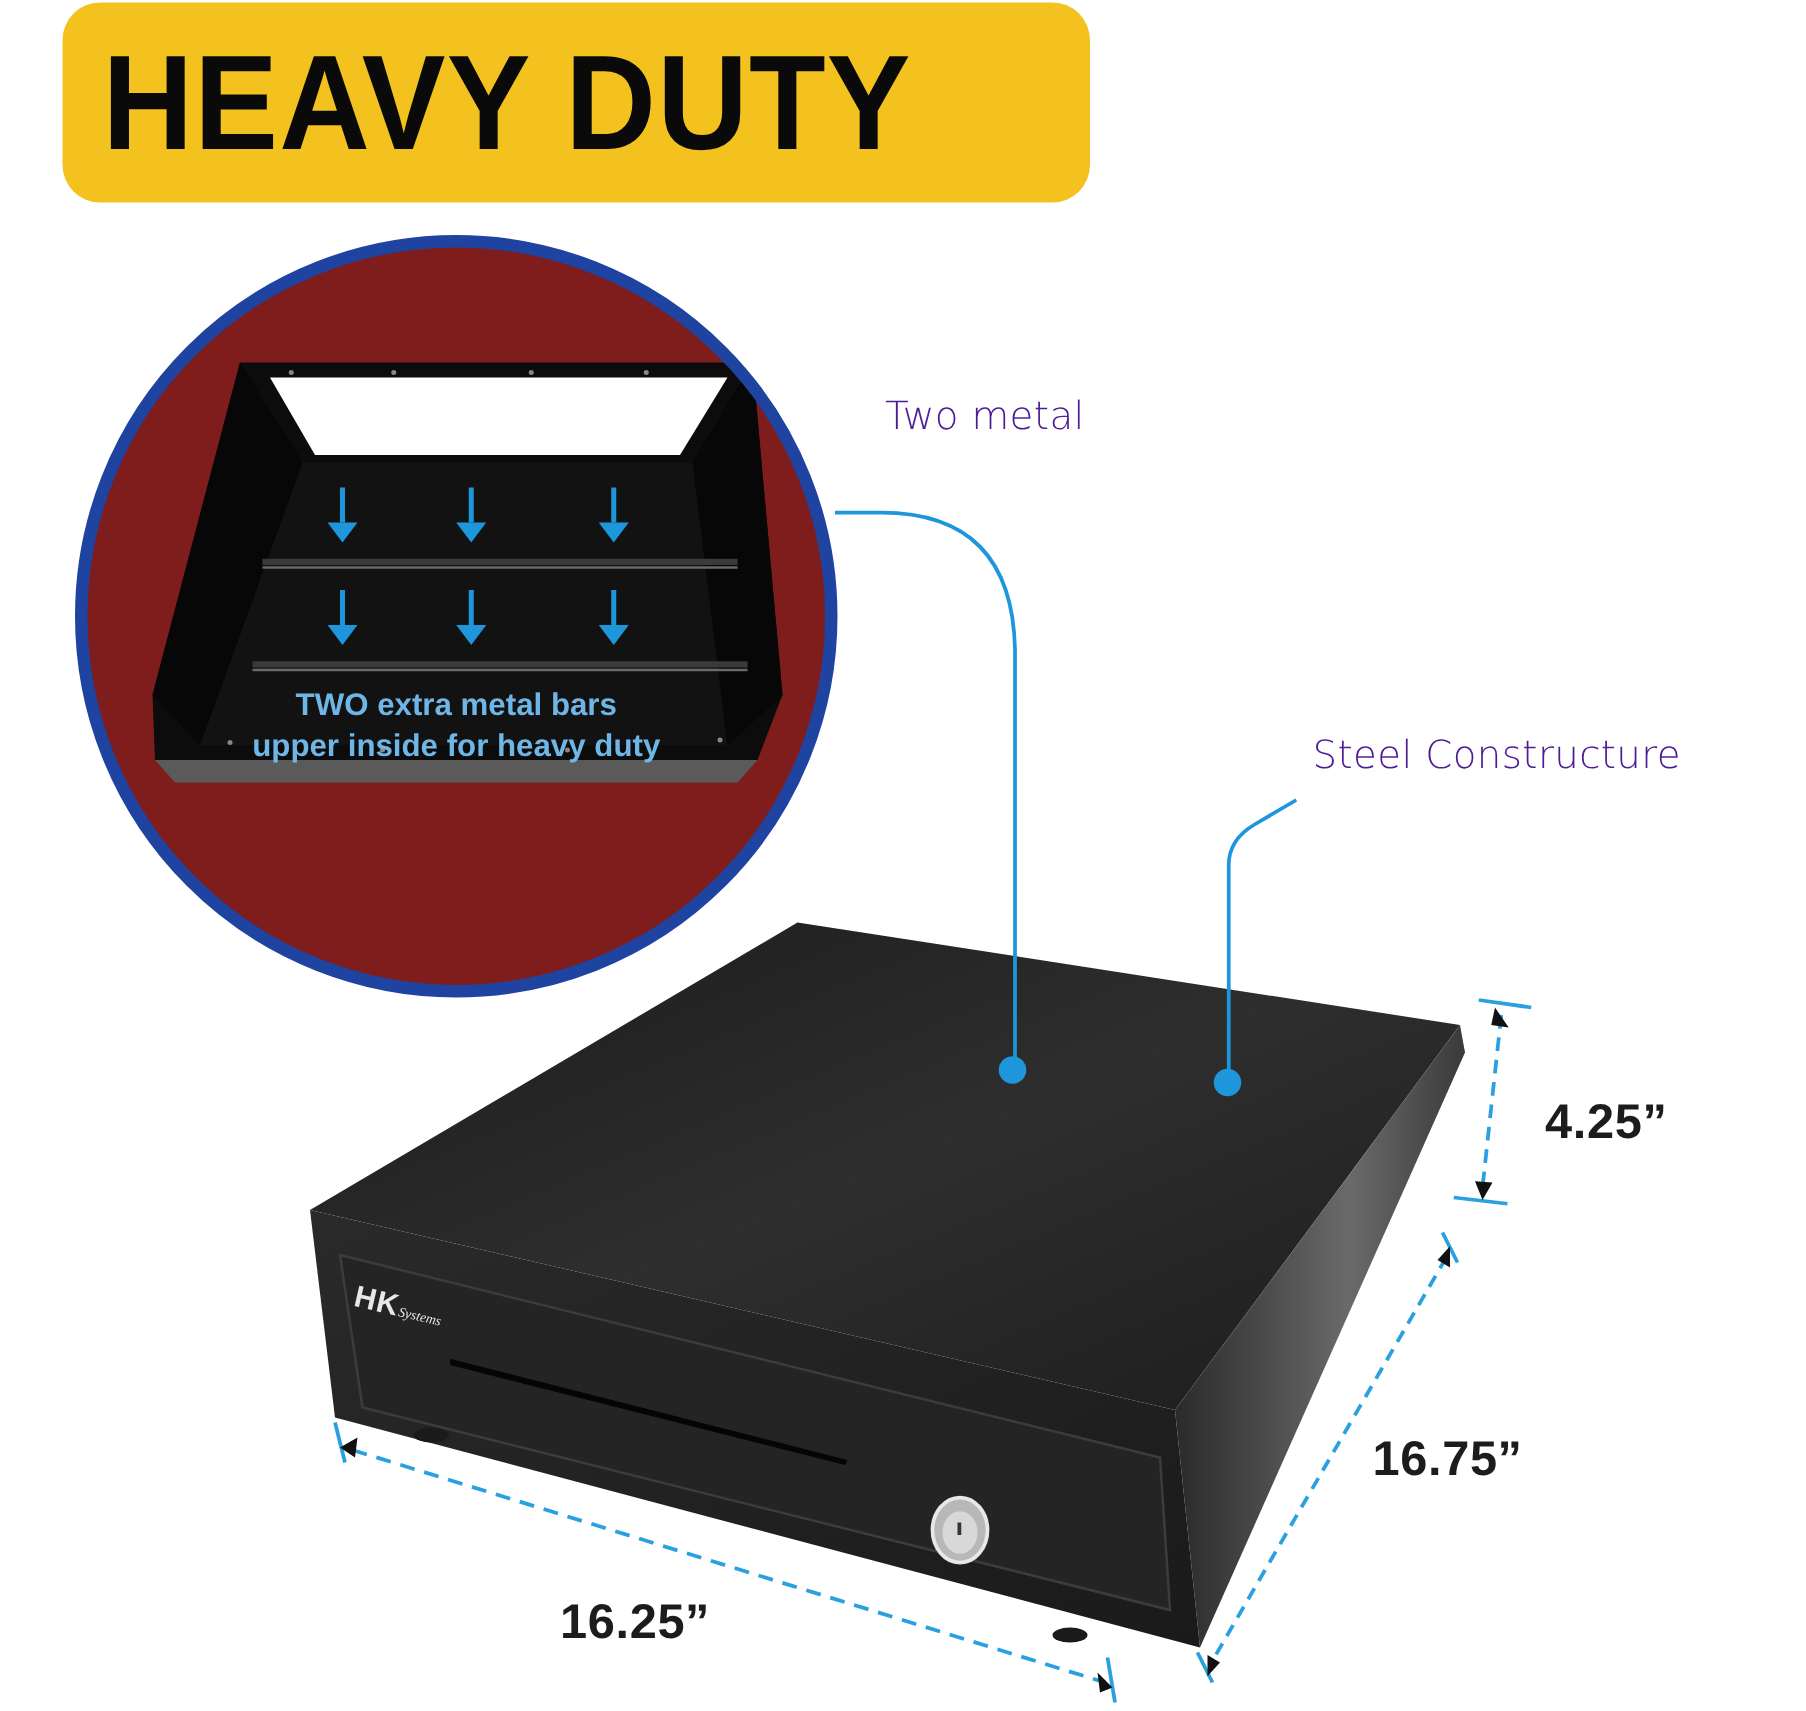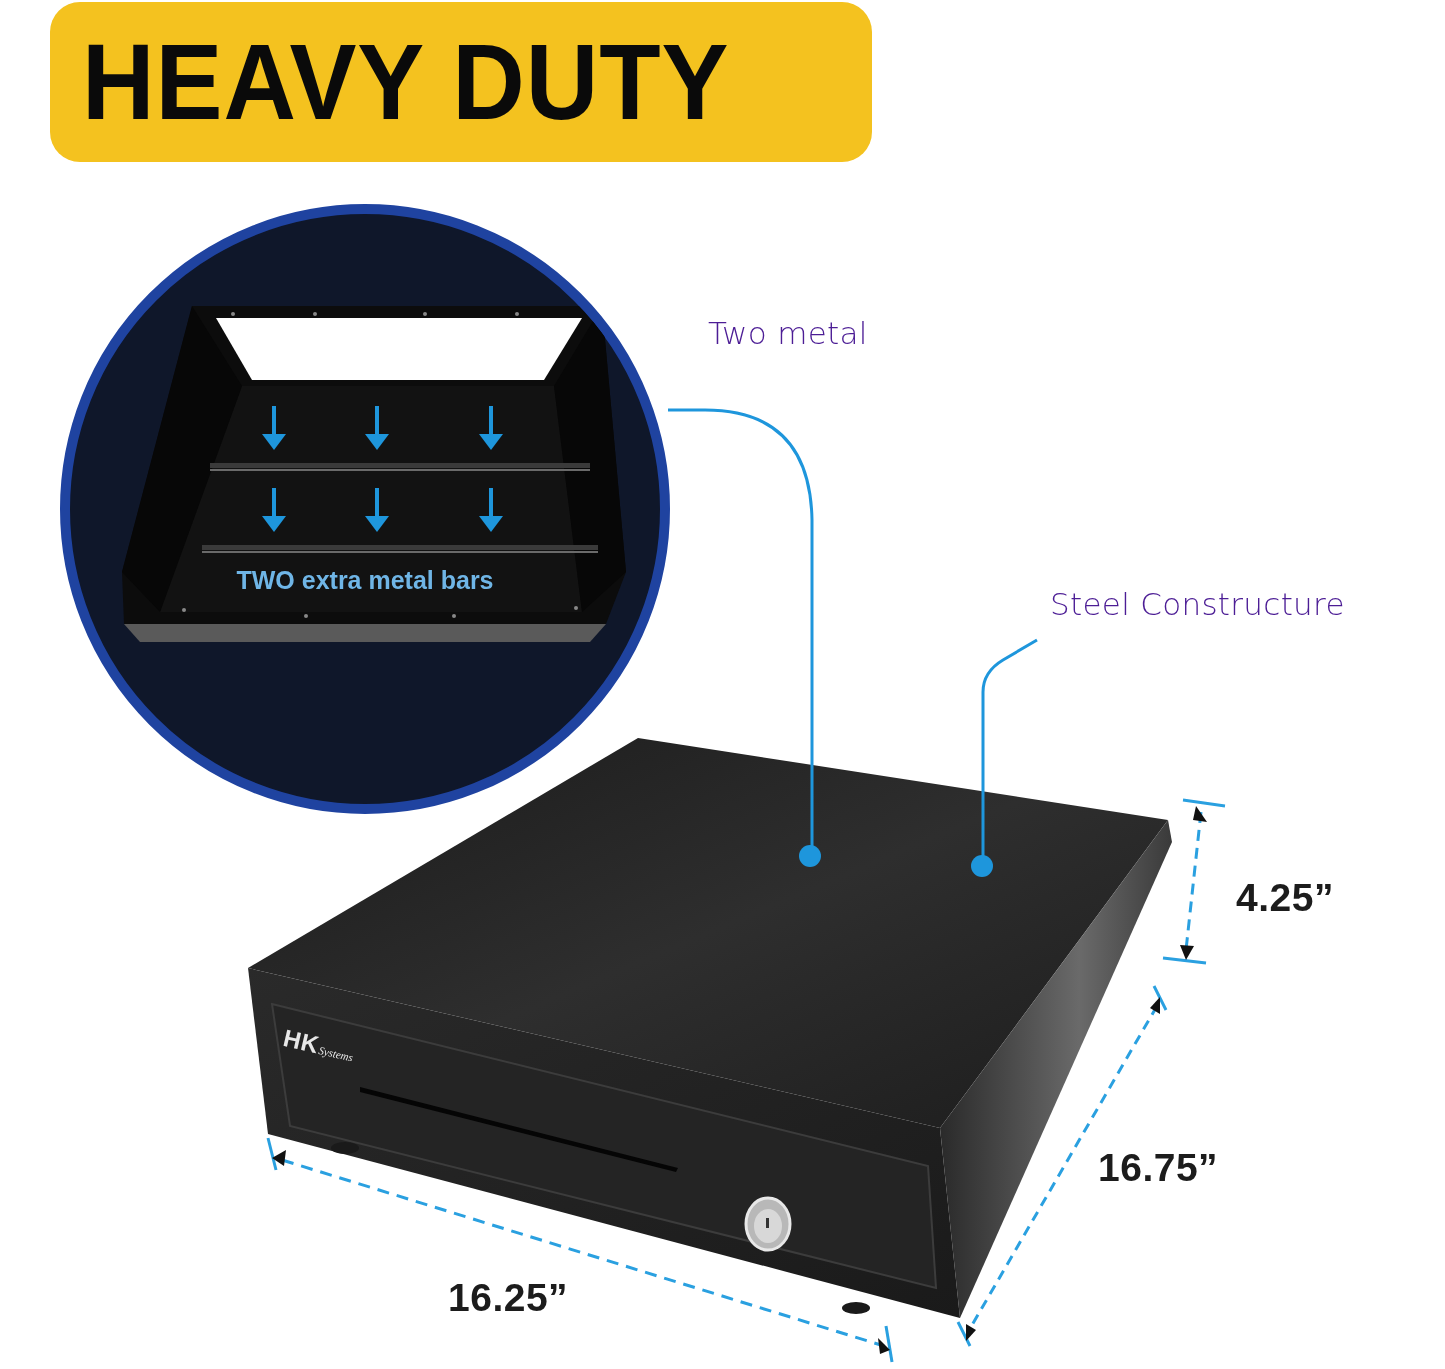--- a/index.html
+++ b/index.html
@@ -11,22 +11,22 @@
       background: #f4c21f; border-radius: 30px;
       display: flex; align-items: center; padding-left: 32px; margin-left: 48px;
     }
     .banner-title {
       font-family: "Liberation Sans", sans-serif; font-weight: 700;
       font-size: 108px; letter-spacing: 1px; color: #0a0a0a;
       transform: scaleX(0.93); transform-origin: left center; line-height: 1;
     }
 
     .inset-circle {
-      position: absolute; left: 60px; top: 204px; width: 610px; height: 610px;
-      border-radius: 50%; border: 10px solid #1f43a0; background: #0f172a; overflow: hidden;
+      position: absolute; left: 60px; top: 188px; width: 610px; height: 610px;
+      border-radius: 50%; border: 10px solid #1f43a0; background: #7f1d1d; overflow: hidden;
     }
 
     .callout { position: absolute; color: #4c1d95; font-family: "DejaVu Sans", sans-serif;
       font-weight: 300; font-size: 31px; line-height: 43px; letter-spacing: 0.3px; }
     .callout span { display: block; white-space: nowrap; }
 
     .dim-label { position: absolute; font-family: "Liberation Sans", sans-serif; font-weight: 700;
       font-size: 39px; color: #1c1c1c; letter-spacing: 0.5px; }
 
     svg { position: absolute; left: 0; top: 0; }
@@ -76,20 +76,21 @@
       <rect x="202" y="274" width="4" height="28"></rect>
         <polygon points="192,302 216,302 204,318"></polygon>
       <rect x="305" y="274" width="4" height="28"></rect>
         <polygon points="295,302 319,302 307,318"></polygon>
       <rect x="419" y="274" width="4" height="28"></rect>
         <polygon points="409,302 433,302 421,318"></polygon>
     </g>
   </svg>
   <div style="position:absolute;left:0;width:590px;top:350px;text-align:center;color:#6fb5e6;font-family:'Liberation Sans',sans-serif;font-weight:700;font-size:25px;line-height:33px;">
     <div>TWO extra metal bars</div>
+    <div>upper inside for heavy duty</div>
   </div>
 </div>
 
 <svg width="1445" height="1369" viewBox="0 0 1445 1369">
   <defs>
     <linearGradient id="topG" x1="0" y1="0" x2="1" y2="1">
       <stop offset="0" stop-color="#1a1a1a"></stop>
         <stop offset="0.5" stop-color="#2e2e2e"></stop>
         <stop offset="1" stop-color="#1c1c1c"></stop>
     </linearGradient>

